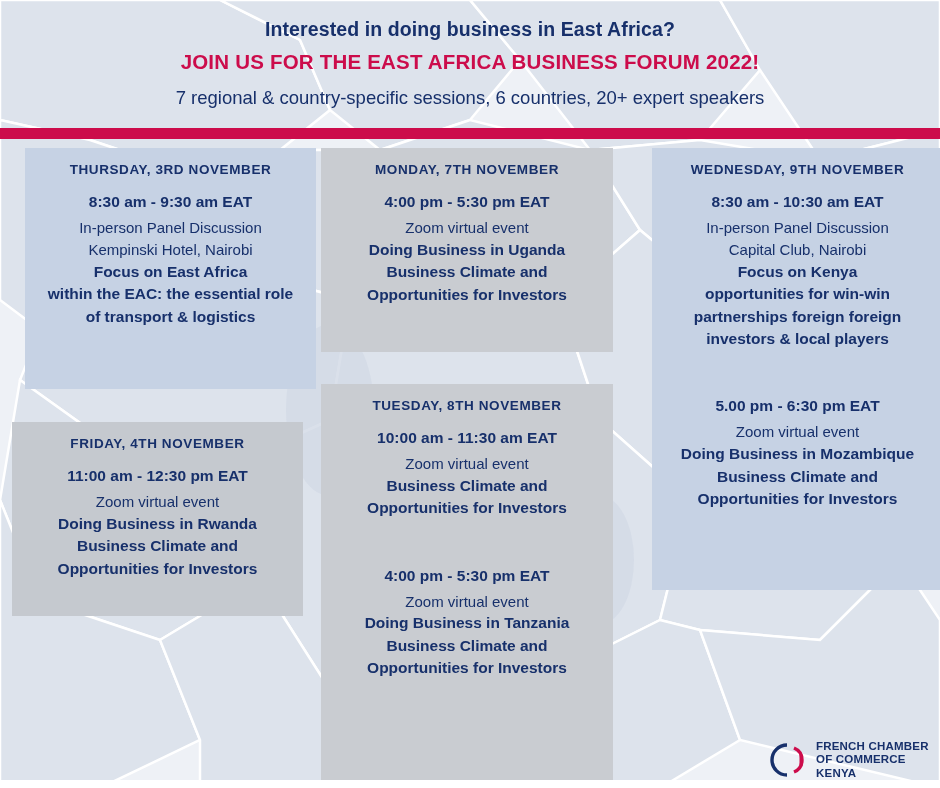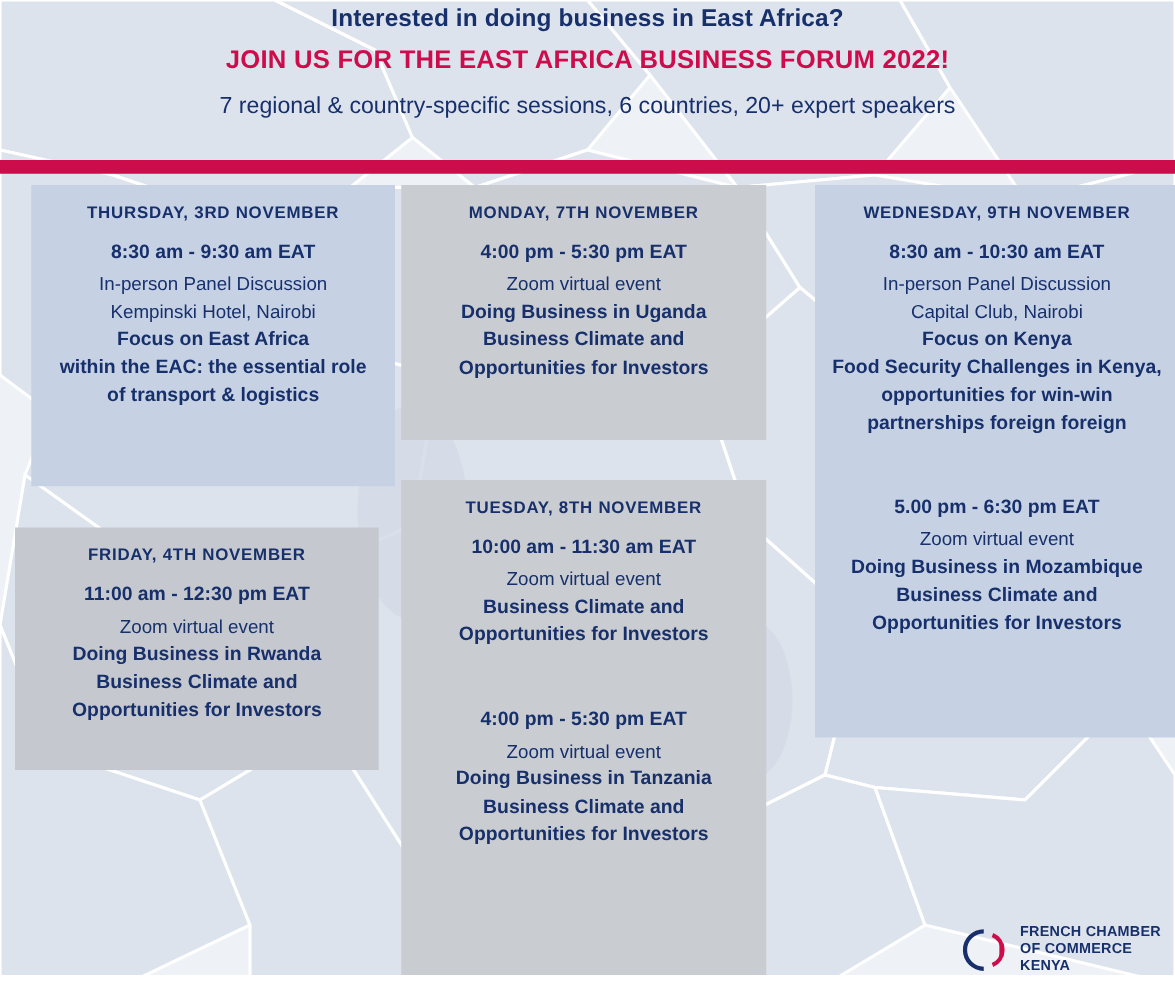--- a/index.html
+++ b/index.html
@@ -40,21 +40,21 @@
     position: absolute;
     left: 0;
     top: 0;
     width: 940px;
     height: 132px;
     z-index: 2;
     text-align: center;
   }
   .header-line1 {
     margin: 0;
-    padding-top: 4px;
+    padding-top: 18px;
     font-size: 19.5px;
     font-weight: bold;
     color: #17306b;
     letter-spacing: 0.1px;
   }
   .header-line2 {
     margin: 0;
     padding-top: 9px;
     font-size: 20.5px;
     font-weight: bold;
@@ -280,23 +280,23 @@
     </div>
   </div>
 
   <div class="card blue" id="card-wed">
     <p class="card-day">WEDNESDAY, 9TH NOVEMBER</p>
     <div class="session">
       <p class="sess-time">8:30 am - 10:30 am EAT</p>
       <p class="sess-mode">In-person Panel Discussion</p>
       <p class="sess-venue">Capital Club, Nairobi</p>
       <p class="sess-title">Focus on Kenya</p>
-      <p class="sess-desc">Food Security Challenges in Kenya,</p>
       <p class="sess-desc">opportunities for win-win</p>
       <p class="sess-desc">partnerships foreign foreign</p>
+      <p class="sess-desc">investors &amp; local players</p>
     </div>
     <div class="session gap-large">
       <p class="sess-time">5.00 pm - 6:30 pm EAT</p>
       <p class="sess-mode">Zoom virtual event</p>
       <p class="sess-title">Doing Business in Mozambique</p>
       <p class="sess-sub">Business Climate and</p>
       <p class="sess-sub">Opportunities for Investors</p>
     </div>
   </div>
 

